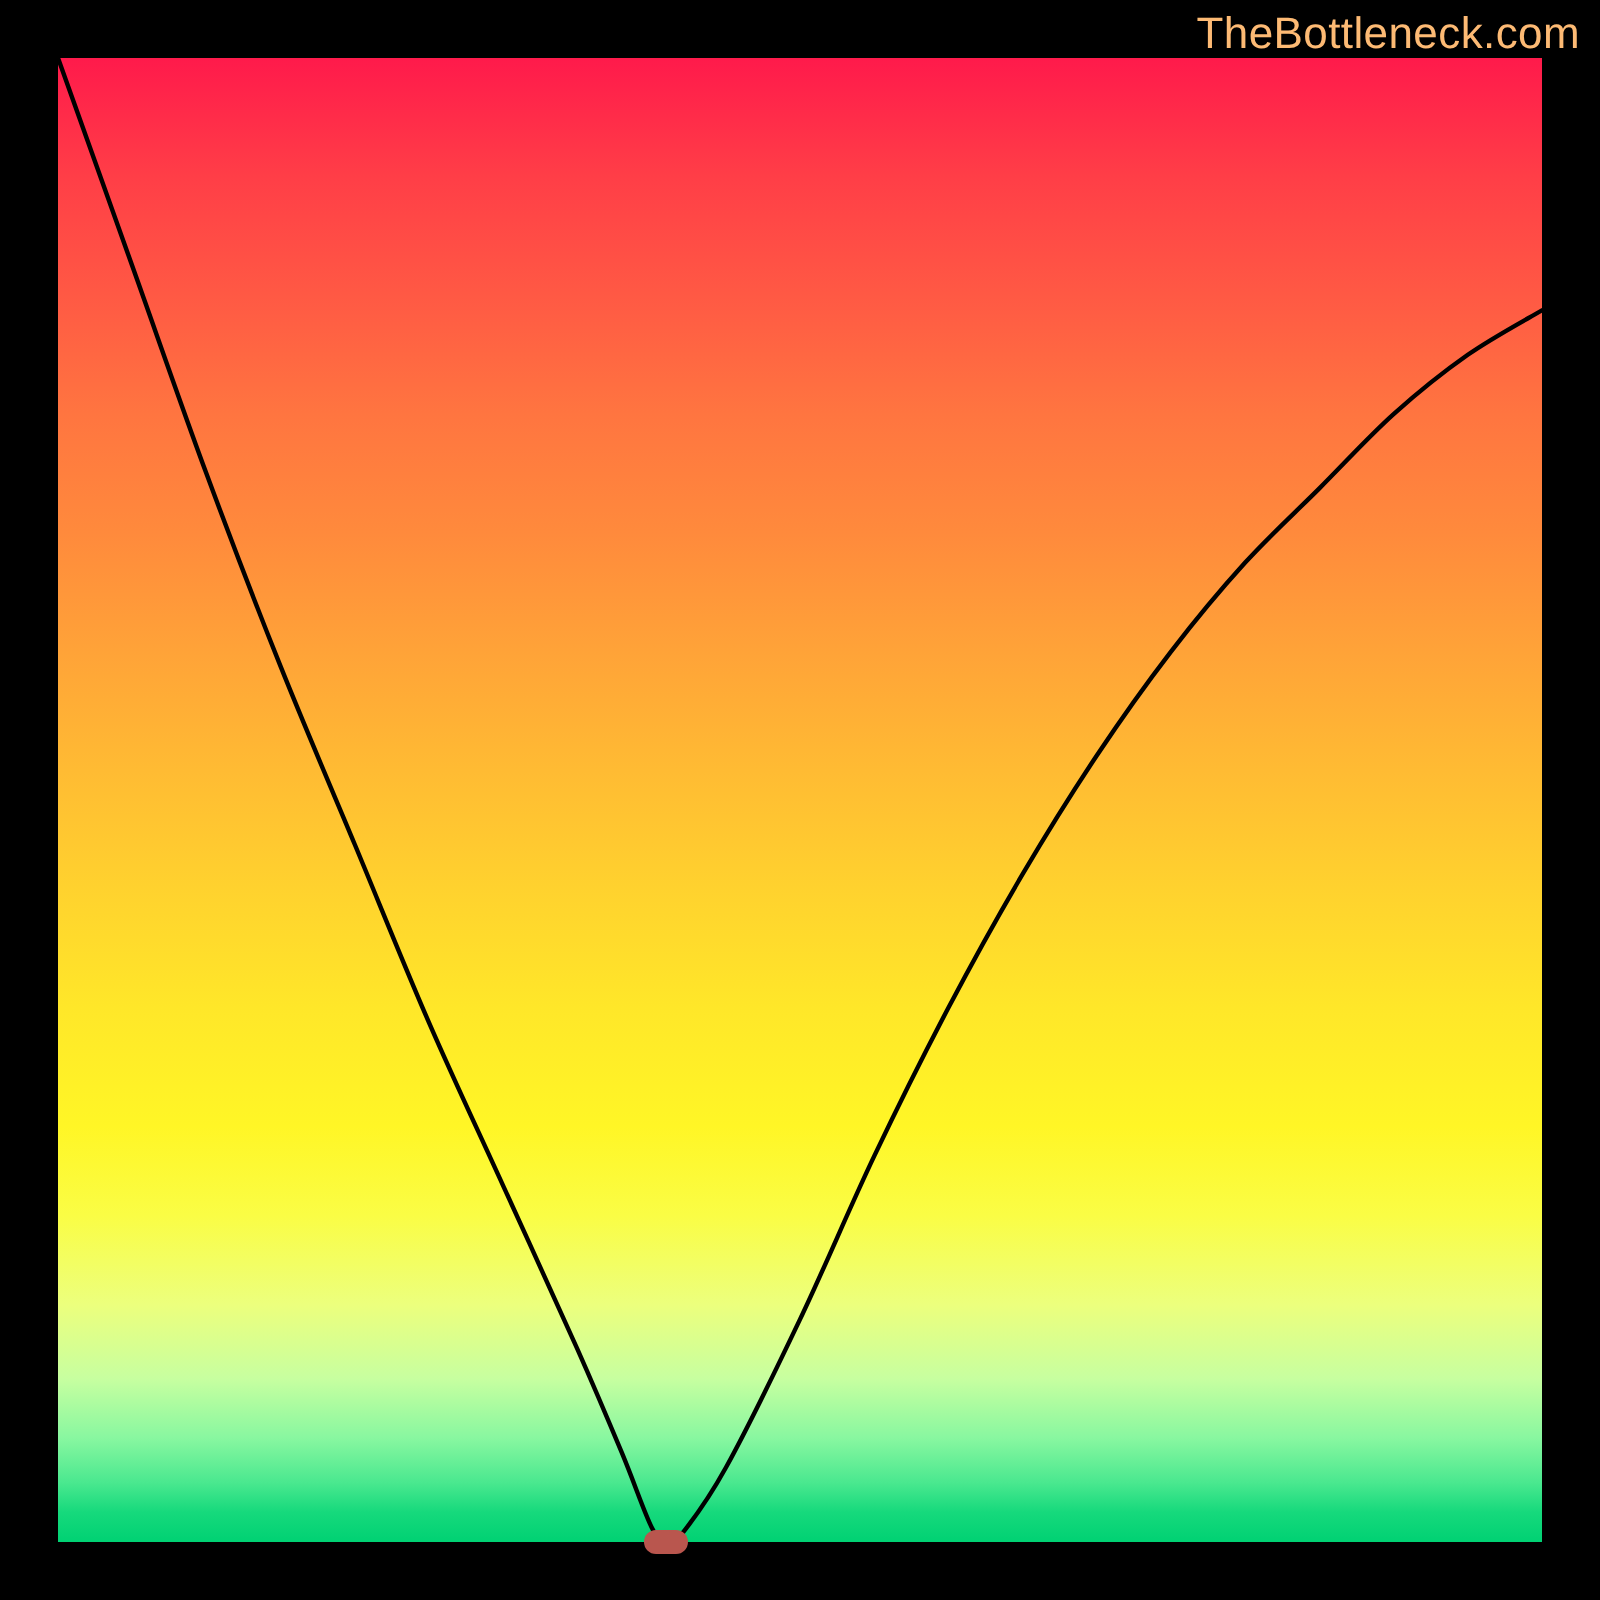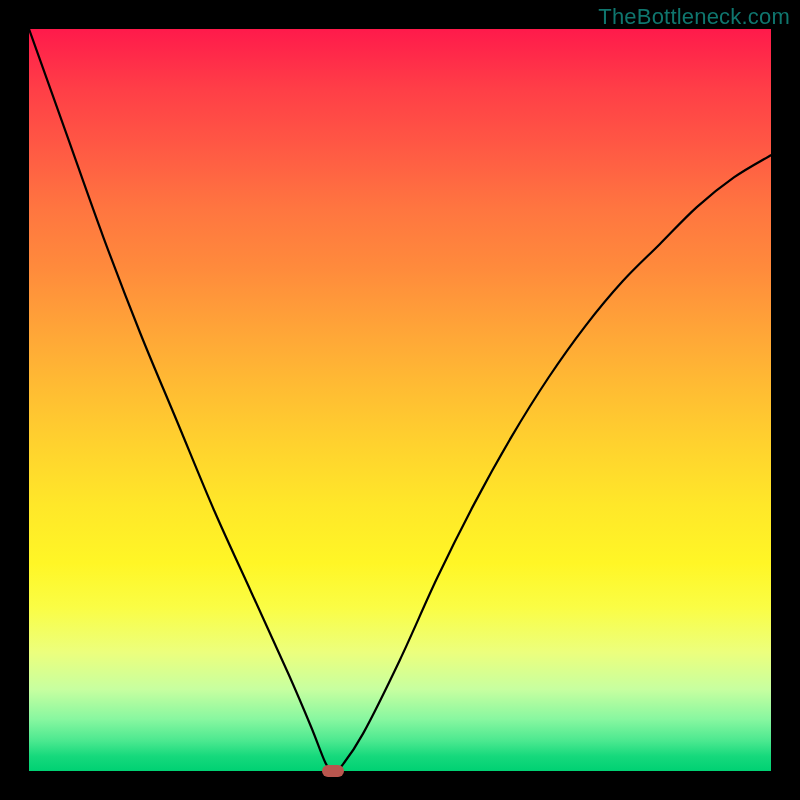--- a/index.html
+++ b/index.html
@@ -14,21 +14,21 @@
   .frame {
     position: relative;
     width: 800px;
     height: 800px;
     background: #000;
   }
   .watermark {
     position: absolute;
     top: 4px;
     right: 10px;
-    color: #0f766e;
+    color: #fdba74;
     font-size: 22px;
     font-weight: 500;
     letter-spacing: 0.2px;
   }
   .plot {
     position: absolute;
     left: 29px;
     top: 29px;
     width: 742px;
     height: 742px;

